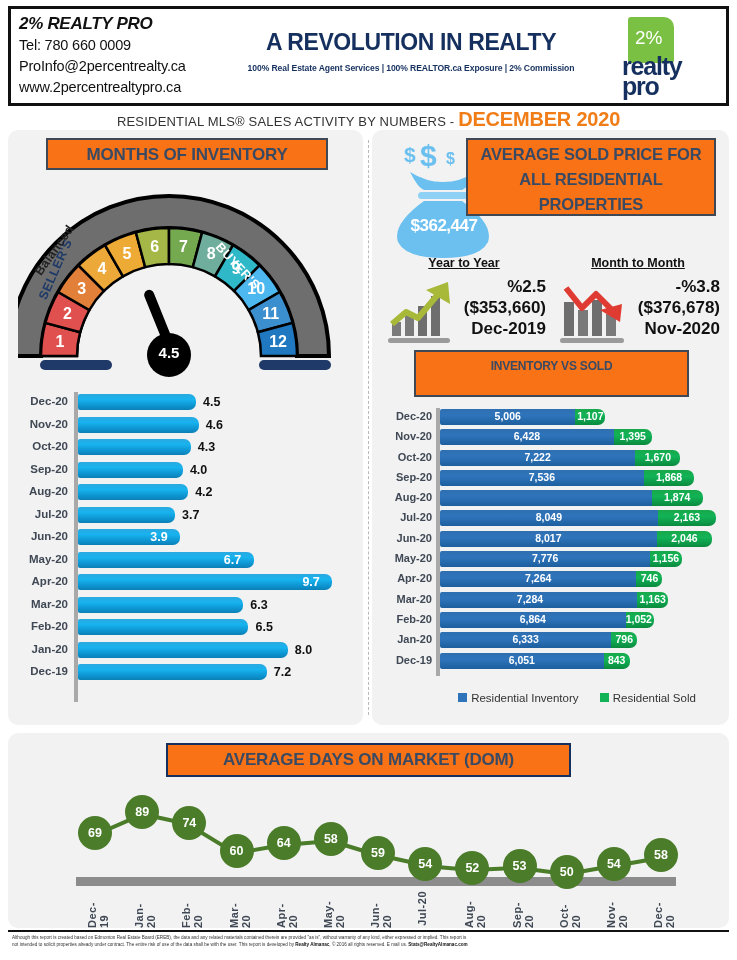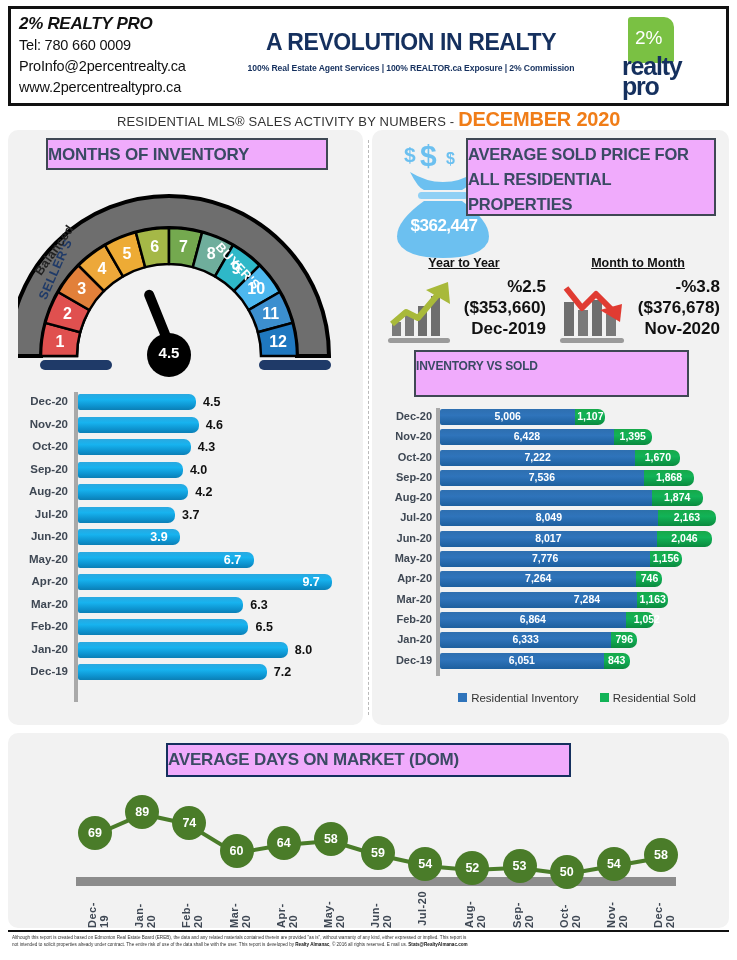--- a/index.html
+++ b/index.html
@@ -33,22 +33,22 @@
   .subtitle{position:absolute;left:0;top:108px;width:737px;text-align:center;font-size:13px;color:#333;letter-spacing:0.2px;}
   .subtitle .month{color:#f07d18;font-weight:bold;font-size:20px;letter-spacing:-0.2px;}
 
   
   .panel{position:absolute;background:#f2f2f2;border-radius:10px;box-sizing:border-box;}
   #panel-left{left:8px;top:130px;width:355px;height:595px;}
   #panel-right{left:372px;top:130px;width:357px;height:595px;}
   #panel-bottom{left:8px;top:733px;width:721px;height:195px;}
 
   .sec-title{
-    border:2px solid #3f4854;background:#f0abfc;color:#3a4a63;
-    font-weight:bold;text-align:left;box-sizing:border-box;
+    border:2px solid #3f4854;background:#f97316;color:#3a4a63;
+    font-weight:bold;text-align:center;box-sizing:border-box;
   }
 
   
   #gauge-title{position:absolute;left:38px;top:8px;width:282px;height:32px;font-size:17px;line-height:29px;letter-spacing:-0.2px;}
   #gauge-wrap{position:absolute;left:10px;top:48px;width:335px;height:190px;}
   .gauge-foot{position:absolute;width:72px;height:10px;background:#1f3a68;border-radius:6px;}
   #foot-left{left:22px;top:182px;}
   #foot-right{left:241px;top:182px;}
   .needle-hub{
     position:absolute;left:129px;top:155px;width:44px;height:44px;border-radius:50%;
@@ -447,31 +447,31 @@
               <div class="ivs-seg ivs-sold" style="left: 196.474px; width: 26px;"></div>
               <div class="ivs-txt" style="left: 0px; width: 196.474px;">7,264</div>
               <div class="ivs-txt" style="left: 196.474px; width: 26px;">746</div>
             </div>
           </div>
           <div class="ivs-row">
             <div class="ivs-lbl">Mar-20</div>
             <div class="ivs-track">
               <div class="ivs-seg ivs-inv" style="width: 197.015px;"></div>
               <div class="ivs-seg ivs-sold" style="left: 197.015px; width: 31.4564px;"></div>
-              <div class="ivs-txt" style="left: 16px; width: 180px; padding-left: 41px;">7,284</div>
+              <div class="ivs-txt" style="left: 0px; width: 180px;">7,284</div>
               <div class="ivs-txt" style="left: 197.015px; width: 31.4564px;">1,163</div>
             </div>
           </div>
           <div class="ivs-row">
             <div class="ivs-lbl">Feb-20</div>
             <div class="ivs-track">
               <div class="ivs-seg ivs-inv" style="width: 185.655px;"></div>
               <div class="ivs-seg ivs-sold" style="left: 185.655px; width: 28.4541px;"></div>
               <div class="ivs-txt" style="left: 0px; width: 185.655px;">6,864</div>
-              <div class="ivs-txt" style="left: 185.655px; width: 26px; padding-left: 8px;">1,052</div>
+              <div class="ivs-txt" style="left: 185.655px; width: 26px;">1,052</div>
             </div>
           </div>
           <div class="ivs-row">
             <div class="ivs-lbl">Jan-20</div>
             <div class="ivs-track">
               <div class="ivs-seg ivs-inv" style="width: 171.293px;"></div>
               <div class="ivs-seg ivs-sold" style="left: 171.293px; width: 26px;"></div>
               <div class="ivs-txt" style="left: 0px; width: 171.293px;">6,333</div>
               <div class="ivs-txt" style="left: 171.293px; width: 26px;">796</div>
             </div>

